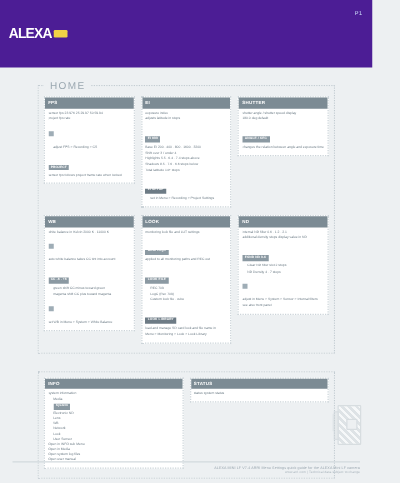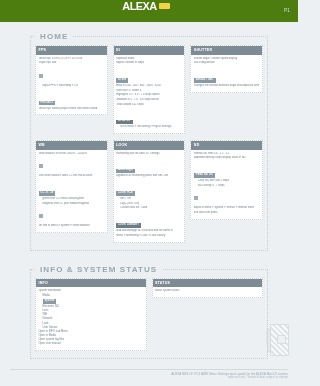--- a/index.html
+++ b/index.html
@@ -8,25 +8,24 @@
     background:#edf0f2;
     font-family:"Liberation Sans",sans-serif;
     overflow:hidden;
     position:relative;
     -webkit-font-smoothing:antialiased;
   }
 
   
   .topbar{
     height:22px;
-    background:#4d7c0f;
+    background:#4c1d95;
     display:flex;align-items:center;
-    padding:0 7px;
+    padding:16px 7px;
     position:relative;
-    flex-direction:column;
   }
   .logo{
     display:flex;align-items:center;gap:2px;
     margin-right:6px;
   }
   .logo-word{
     color:#ffffff;
     font-size:11px;
     font-weight:bold;
     letter-spacing:-0.6px;
@@ -60,21 +59,20 @@
     border-radius:1px;
     margin:10px 22px 0 22px;
     padding:4px 4px 7px 4px;
   }
   fieldset.section legend{
     font-size:8px;
     letter-spacing:1.1px;
     color:#9aa7b0;
     padding:0 5px;
     font-family:"Liberation Sans",sans-serif;
-    font-weight:bold;
   }
 
   .grid{
     display:flex;
     gap:5px;
     align-items:flex-start;
   }
   .grid.row2{margin-top:6px;}
 
   
@@ -287,21 +285,20 @@
           <div class="line indent">ND Density   4 . 7 stops</div>
           <div class="swatch"></div>
           <div class="line">adjust in Menu &gt; System &gt; Sensor &gt; Internal filters</div>
           <div class="line">see also front panel</div>
         </div>
       </div>
     </div>
   </fieldset>
 
   <fieldset class="section" style="margin-top:14px;">
-    <legend>INFO &amp; SYSTEM STATUS</legend>
 
     <div class="grid">
 
       <div class="panel">
         <div class="panel-head">INFO</div>
         <div class="panel-body">
           <div class="line">system information</div>
           <div class="list-item">Media</div>
           <div class="list-item"><span class="tag">System</span></div>
           <div class="list-item">Electronic ND</div>

